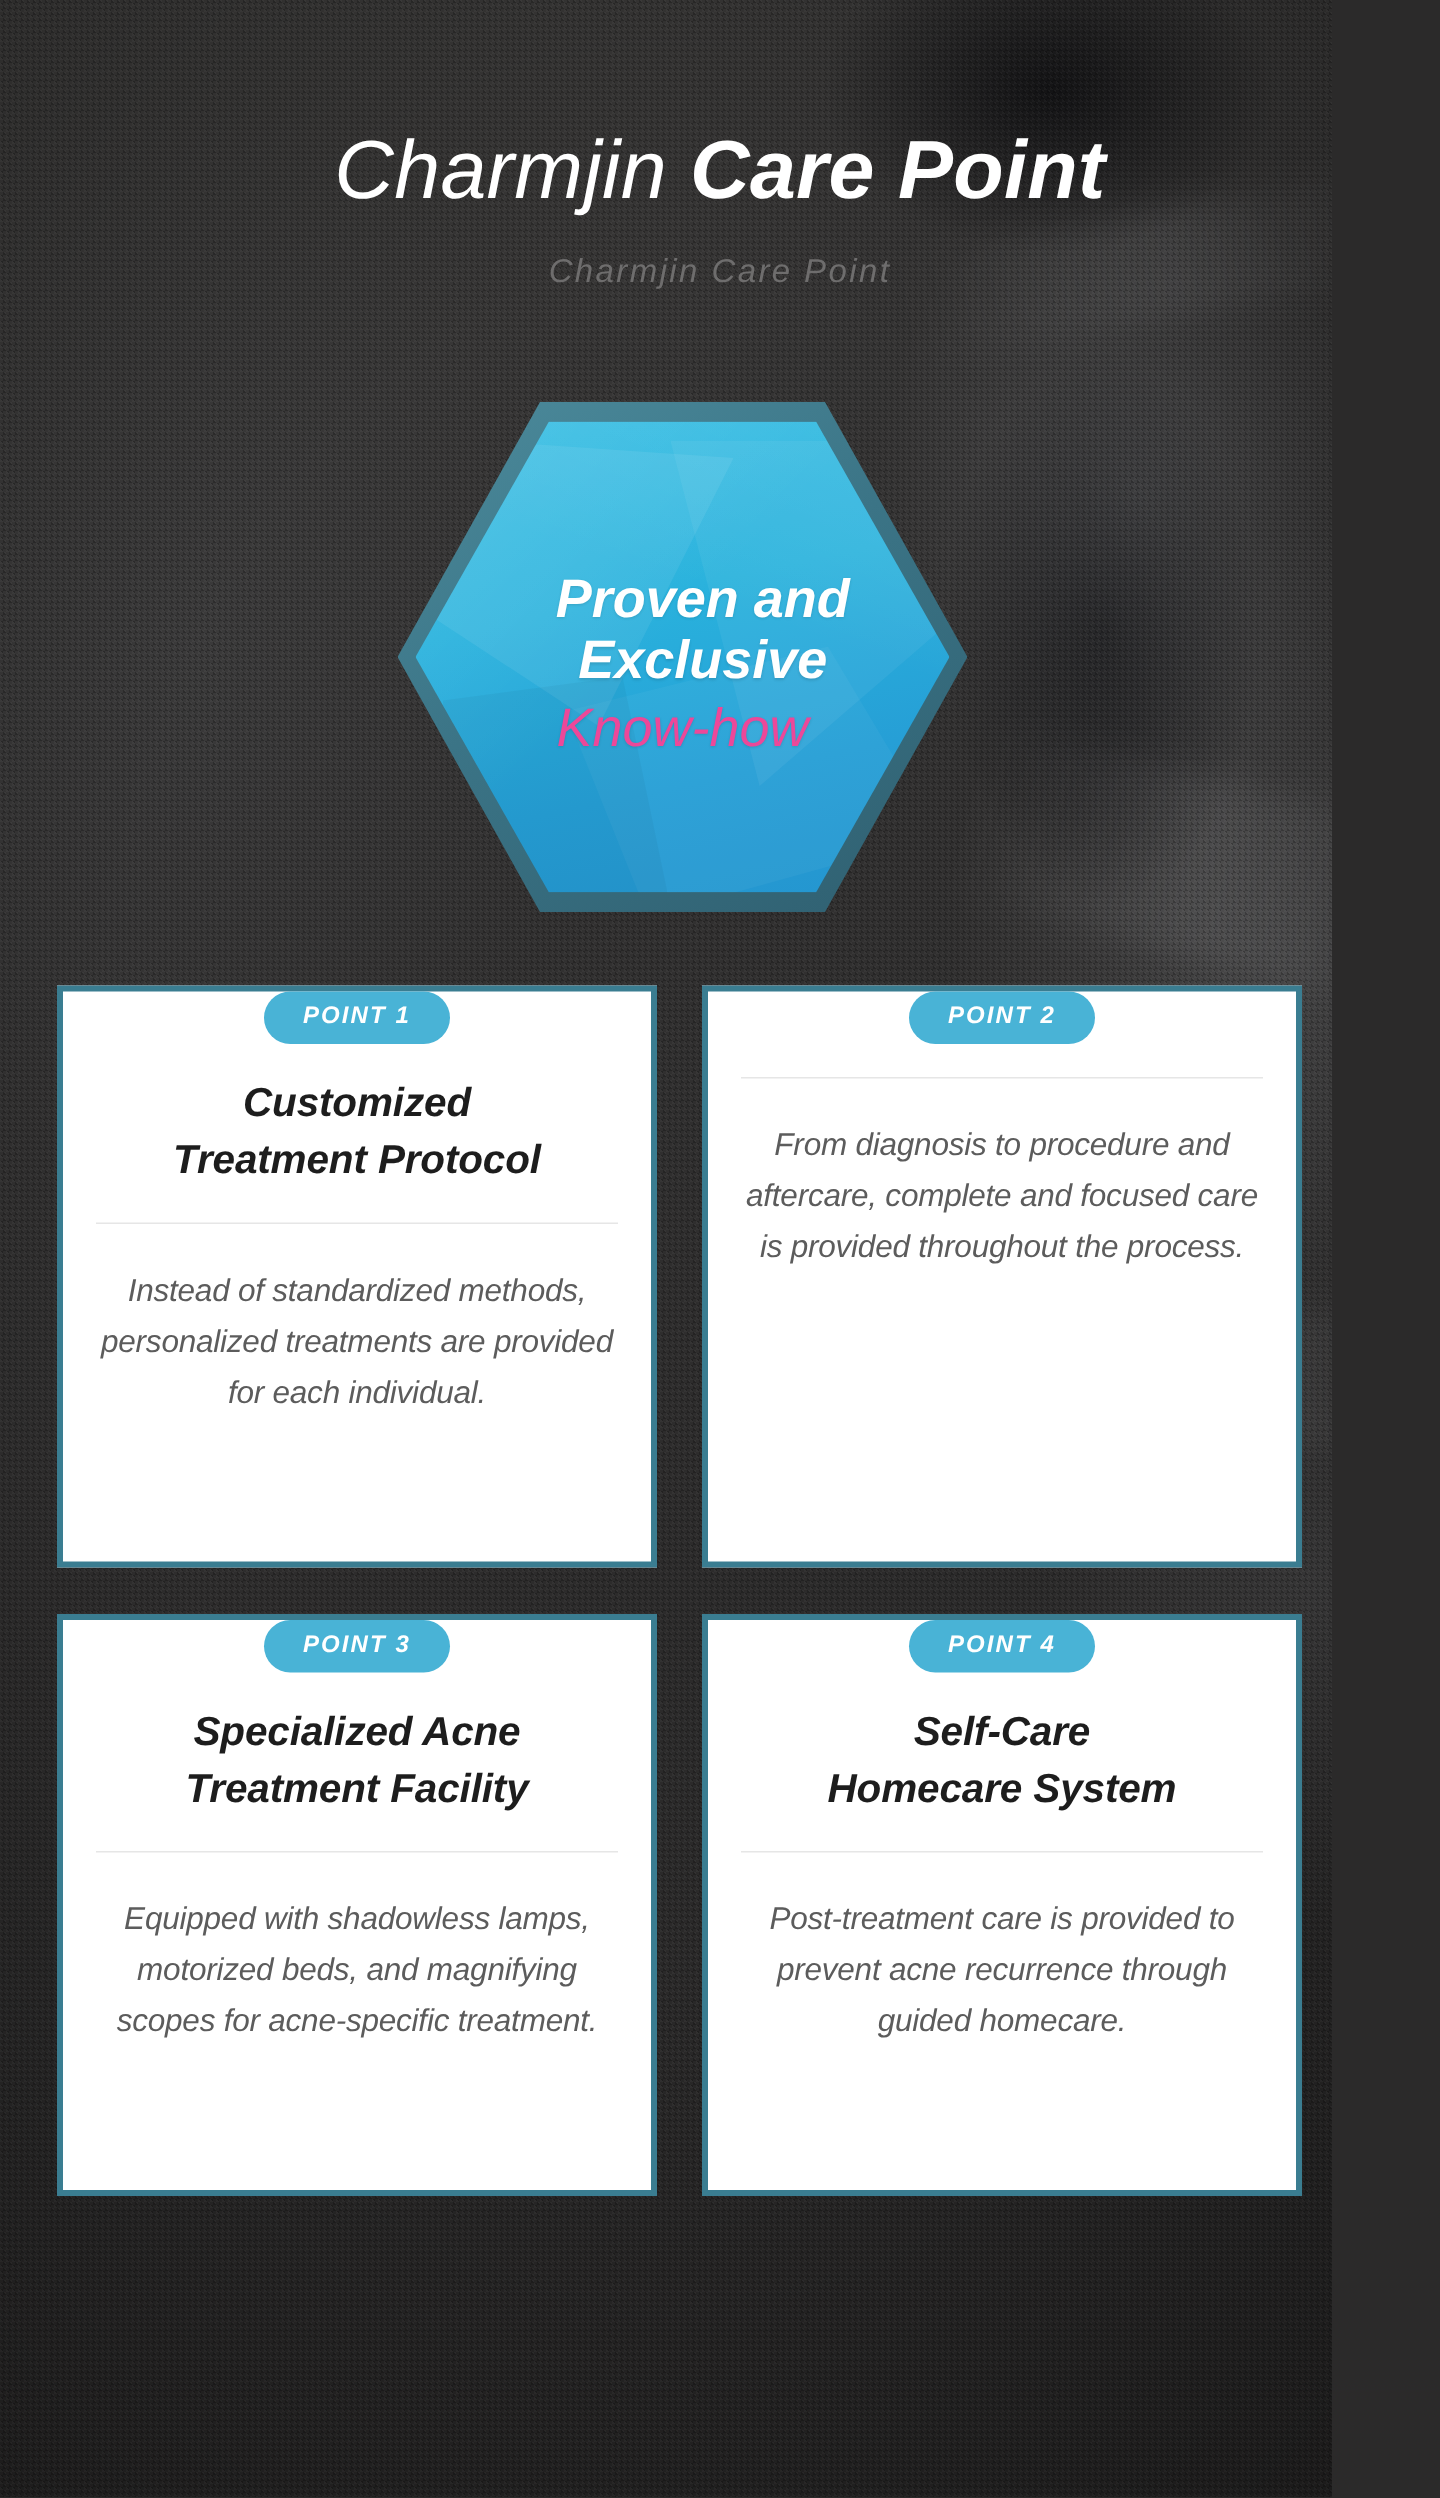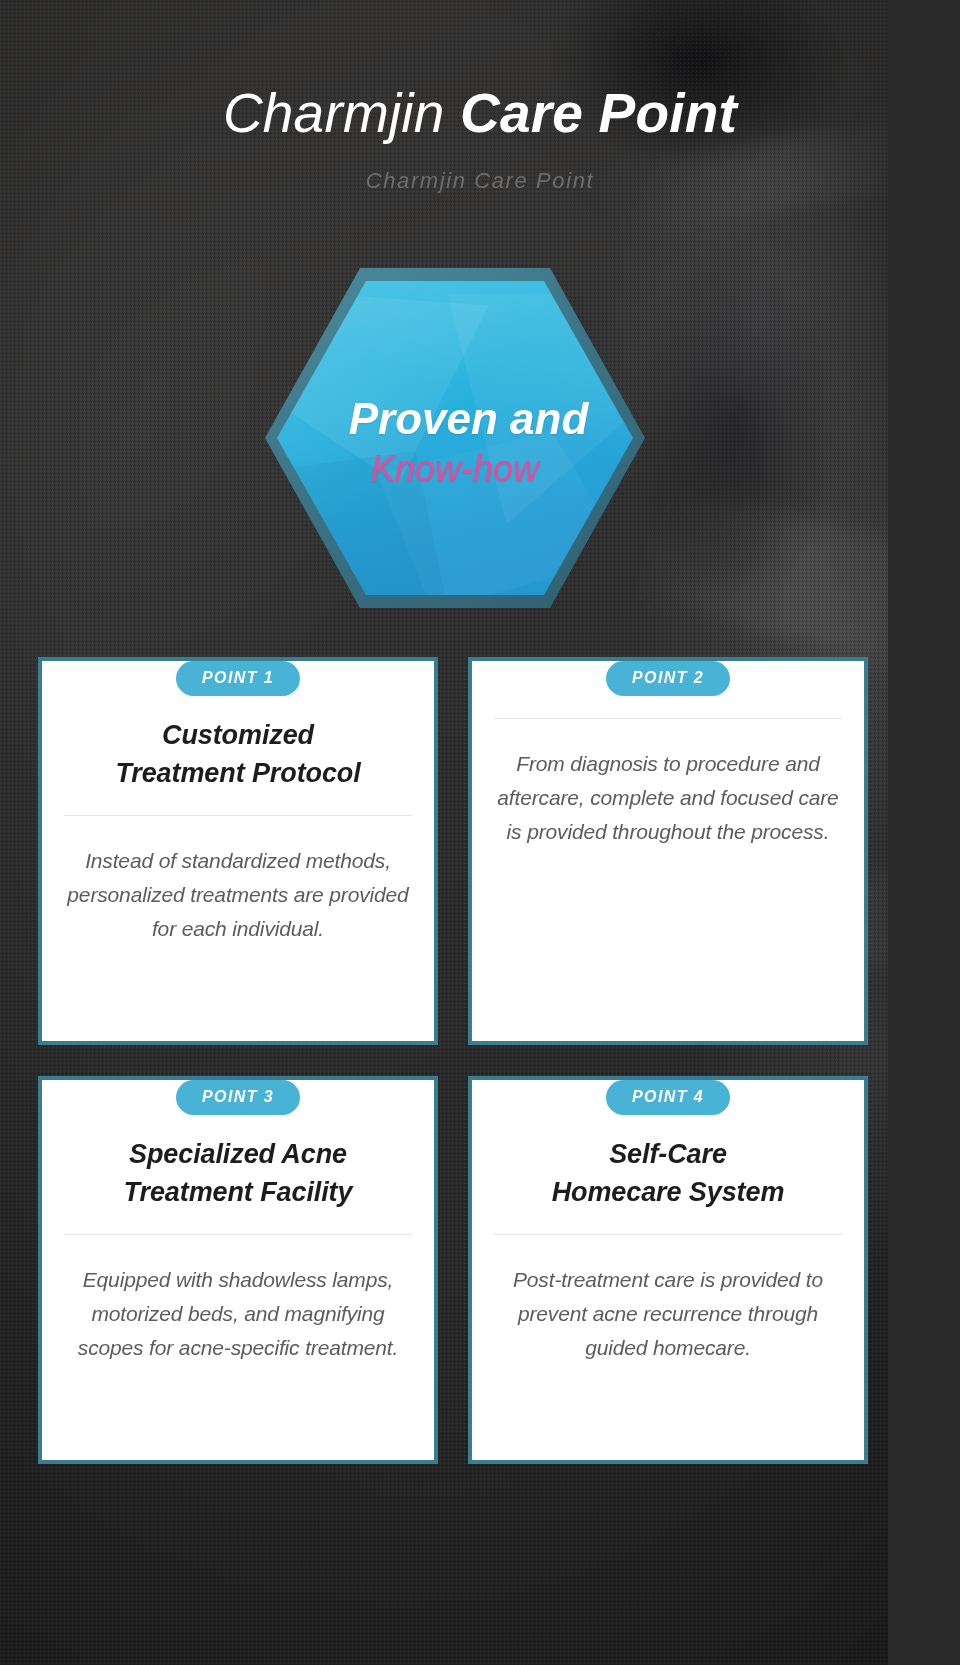--- a/index.html
+++ b/index.html
@@ -116,21 +116,21 @@
         clip-path:polygon(0% 10%, 80% 0%, 100% 90%, 10% 100%); }
 
   .hex-text {
     position:absolute;
     left:12px; top:13px; width:356px; height:314px;
     display:flex; flex-direction:column;
     align-items:center; justify-content:center;
     padding-top:8px;
   }
   .hex-line-bold {
-    font-size:44px; font-weight:700; color:#ffffff;
+    font-size:36px; font-weight:700; color:#ffffff;
     line-height:1.15; text-align:center;
     text-shadow:0 1px 2px rgba(0,0,0,.12);
     margin-left:27px;
   }
   .hex-line-light {
     font-size:36px; font-weight:300; color:#ec4899;
     line-height:1.2; text-align:center; margin-top:2px;
     text-shadow:0 1px 2px rgba(0,0,0,.12);
   }
 
@@ -215,20 +215,21 @@
   <div class="hex-wrap">
     <div class="hex-outer"></div>
     <div class="hex-inner">
       <div class="facet f1"></div>
       <div class="facet f2"></div>
       <div class="facet f3"></div>
       <div class="facet f4"></div>
     </div>
     <div class="hex-text">
       <div class="hex-line-bold">Proven and</div>
+      <div class="hex-line-bold">Exclusive</div>
       <div class="hex-line-light">Know-how</div>
     </div>
   </div>
 
   <div class="cards">
 
     <div class="card">
       <div class="pill">POINT 1</div>
       <div class="card-title"><span>Customized<br>Treatment Protocol</span></div>
       <div class="divider"></div>

